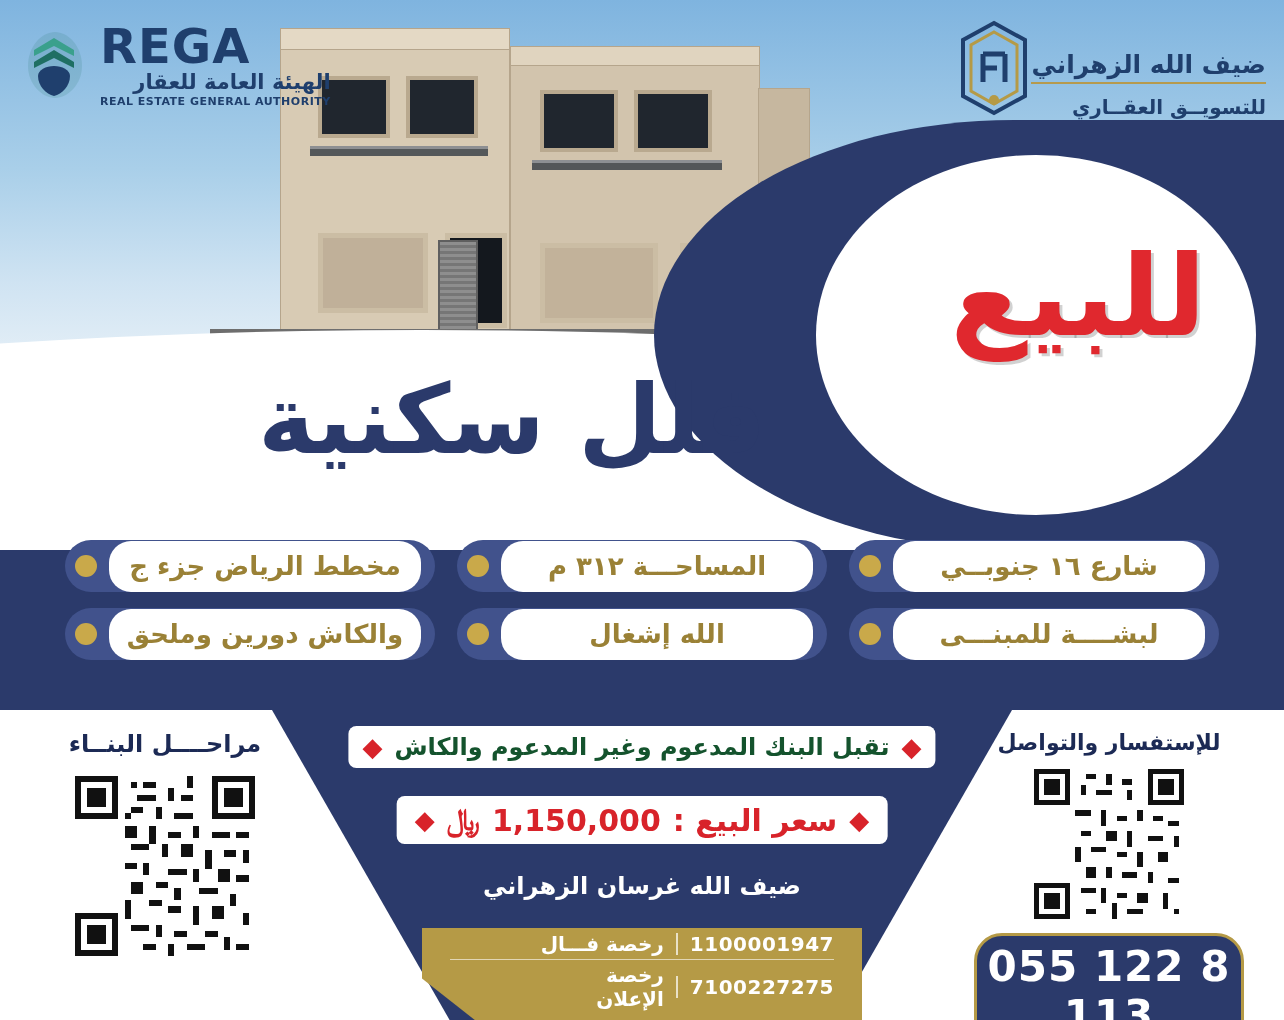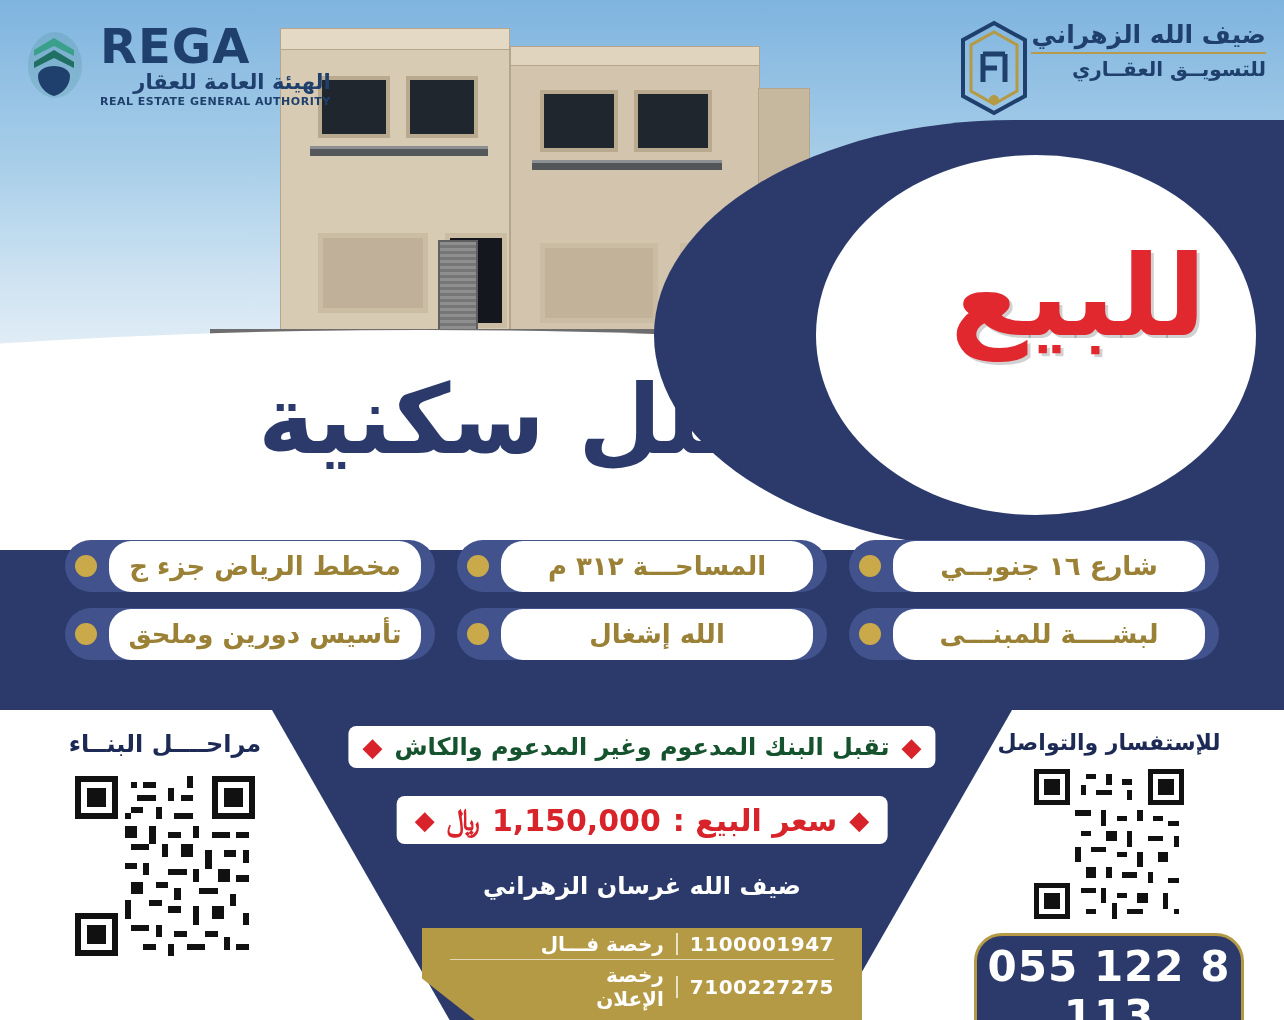--- a/index.html
+++ b/index.html
@@ -125,26 +125,26 @@
   .rega-ar {
     font-size: 21px; font-weight: bold; color: #1f3f6d; text-align: right; direction: rtl;
     line-height: 1.2;
   }
   .rega-en-small {
     font-size: 11px; font-weight: bold; color: #1f3f6d; letter-spacing: .5px;
   }
 
   .brand-logo {
     position: absolute; right: 18px; top: 20px;
-    display: flex; align-items: flex-start; 
+    display: flex; align-items: flex-end; 
   }
   .brand-text { text-align: right; }
   .brand-name { font-size: 25px; font-weight: bold; color: #1f3f6d; line-height: 1.2; }
   .brand-sub { font-size: 20px; font-weight: bold; color: #1f3f6d; line-height: 1.3;
-               border-top: 2px solid #b69a4e; padding-top: 2px; margin-top: 2px; }
+               border-top: 2px solid #b69a4e; padding-top: 10px; margin-top: 2px; }
   .brand-mark { width: 74px; height: 96px; }
 
   
   .features {
     position: absolute; left: 0; right: 0; top: 540px;
     display: flex; flex-direction: column; gap: 16px; align-items: center;
   }
   .feature-row { display: flex; gap: 22px; justify-content: center; }
   .pill {
     position: relative;
@@ -338,21 +338,21 @@
     <div class="feature-row">
       <div class="pill">
         <span class="pill-label">لبشــــة للمبنـــى</span>
         <span class="pill-dot"></span>
       </div>
       <div class="pill">
         <span class="pill-label">الله إشغال</span>
         <span class="pill-dot"></span>
       </div>
       <div class="pill">
-        <span class="pill-label">تأسيس دورين وملحق</span>
+        <span class="pill-label">والكاش دورين وملحق</span>
         <span class="pill-dot"></span>
       </div>
     </div>
   </div>
 
   <div class="bottom"></div>
   <div class="navy-v-inner"></div>
 
   <div class="bank-banner">
     <span class="diamond">◆</span>

